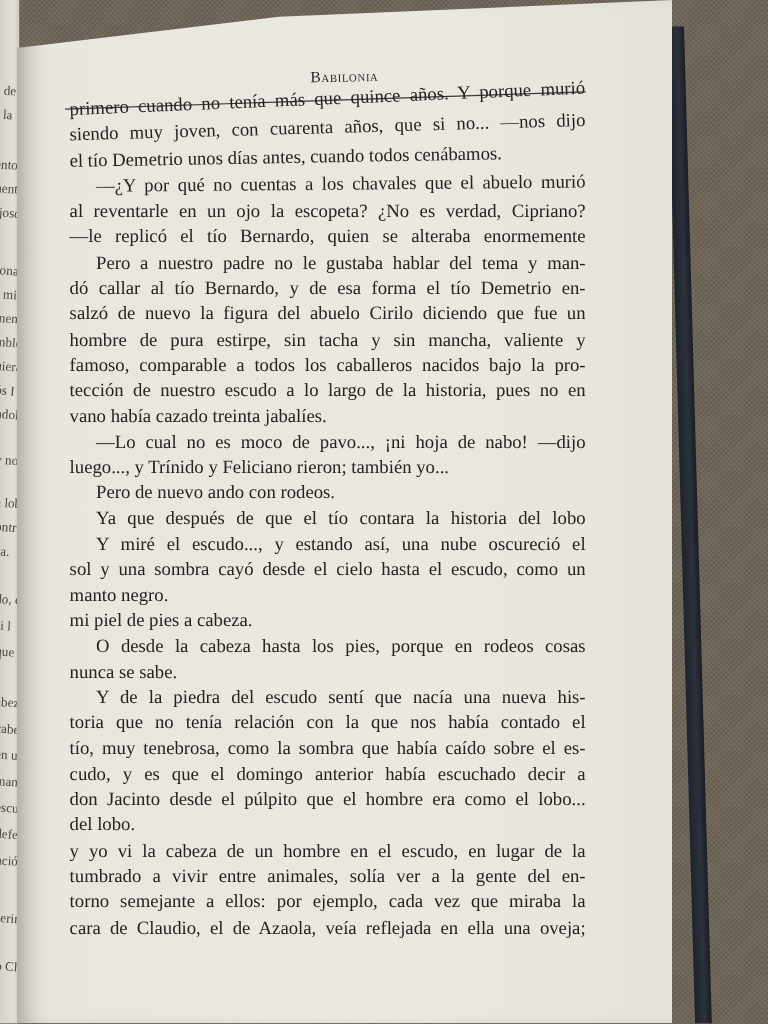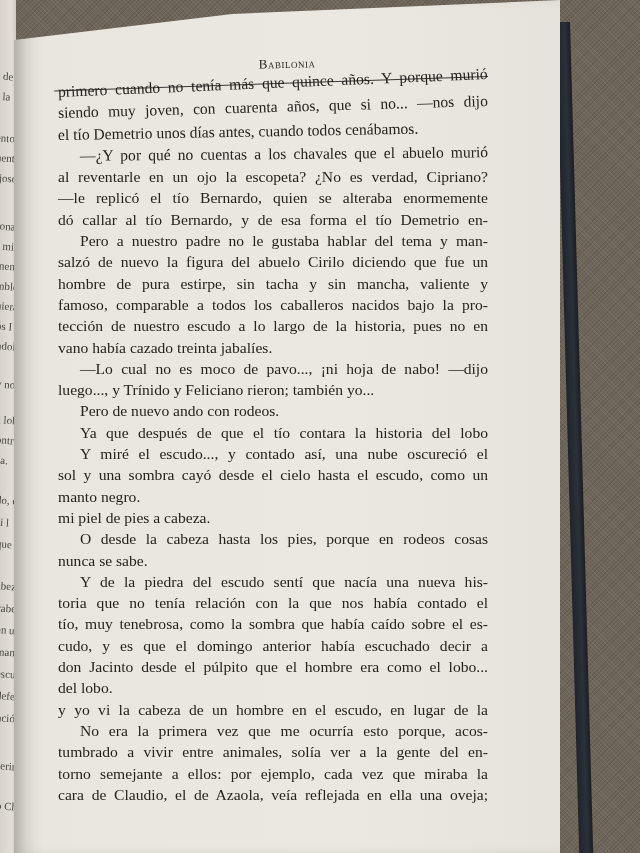--- a/index.html
+++ b/index.html
@@ -152,43 +152,42 @@
   <div class="page-inner">
     <div class="running-head">Babilonia</div>
     <div class="head-rule"></div>
     <div class="body-text" id="body-text">
         <span class="line curve-0">primero cuando no tenía más que quince años. Y porque murió</span>
         <span class="line curve-1">siendo muy joven, con cuarenta años, que si no... —nos dijo</span>
         <span class="line last curve-2">el tío Demetrio unos días antes, cuando todos cenábamos.</span>
         <span class="line indent curve-3">—¿Y por qué no cuentas a los chavales que el abuelo murió</span>
         <span class="line">al reventarle en un ojo la escopeta? ¿No es verdad, Cipriano?</span>
         <span class="line">—le replicó el tío Bernardo, quien se alteraba enormemente</span>
+        <span class="line indent">Pero a nuestro padre no le gustaba hablar del tema y man-</span>
         <span class="line">dó callar al tío Bernardo, y de esa forma el tío Demetrio en-</span>
-        <span class="line indent">Pero a nuestro padre no le gustaba hablar del tema y man-</span>
         <span class="line">salzó de nuevo la figura del abuelo Cirilo diciendo que fue un</span>
         <span class="line">hombre de pura estirpe, sin tacha y sin mancha, valiente y</span>
         <span class="line">famoso, comparable a todos los caballeros nacidos bajo la pro-</span>
         <span class="line">tección de nuestro escudo a lo largo de la historia, pues no en</span>
         <span class="line last">vano había cazado treinta jabalíes.</span>
         <span class="line indent">—Lo cual no es moco de pavo..., ¡ni hoja de nabo! —dijo</span>
         <span class="line last">luego..., y Trínido y Feliciano rieron; también yo...</span>
         <span class="line indent last">Pero de nuevo ando con rodeos.</span>
         <span class="line indent">Ya que después de que el tío contara la historia del lobo</span>
-        <span class="line indent">Y miré el escudo..., y contado así, una nube oscureció el</span>
+        <span class="line indent">Y miré el escudo..., y estando así, una nube oscureció el</span>
         <span class="line">sol y una sombra cayó desde el cielo hasta el escudo, como un</span>
         <span class="line last">manto negro.</span>
         <span class="line last">mi piel de pies a cabeza.</span>
         <span class="line indent">O desde la cabeza hasta los pies, porque en rodeos cosas</span>
         <span class="line last">nunca se sabe.</span>
         <span class="line indent">Y de la piedra del escudo sentí que nacía una nueva his-</span>
         <span class="line">toria que no tenía relación con la que nos había contado el</span>
         <span class="line">tío, muy tenebrosa, como la sombra que había caído sobre el es-</span>
         <span class="line">cudo, y es que el domingo anterior había escuchado decir a</span>
         <span class="line">don Jacinto desde el púlpito que el hombre era como el lobo...</span>
         <span class="line last">del lobo.</span>
         <span class="line">y yo vi la cabeza de un hombre en el escudo, en lugar de la</span>
-        <span class="line indent">No era la primera vez que me ocurría esto porque, acos-</span>
         <span class="line">tumbrado a vivir entre animales, solía ver a la gente del en-</span>
         <span class="line">torno semejante a ellos: por ejemplo, cada vez que miraba la</span>
         <span class="line">cara de Claudio, el de Azaola, veía reflejada en ella una oveja;</span>
       </div>
   </div>
 </div>
 
 </body></html>

